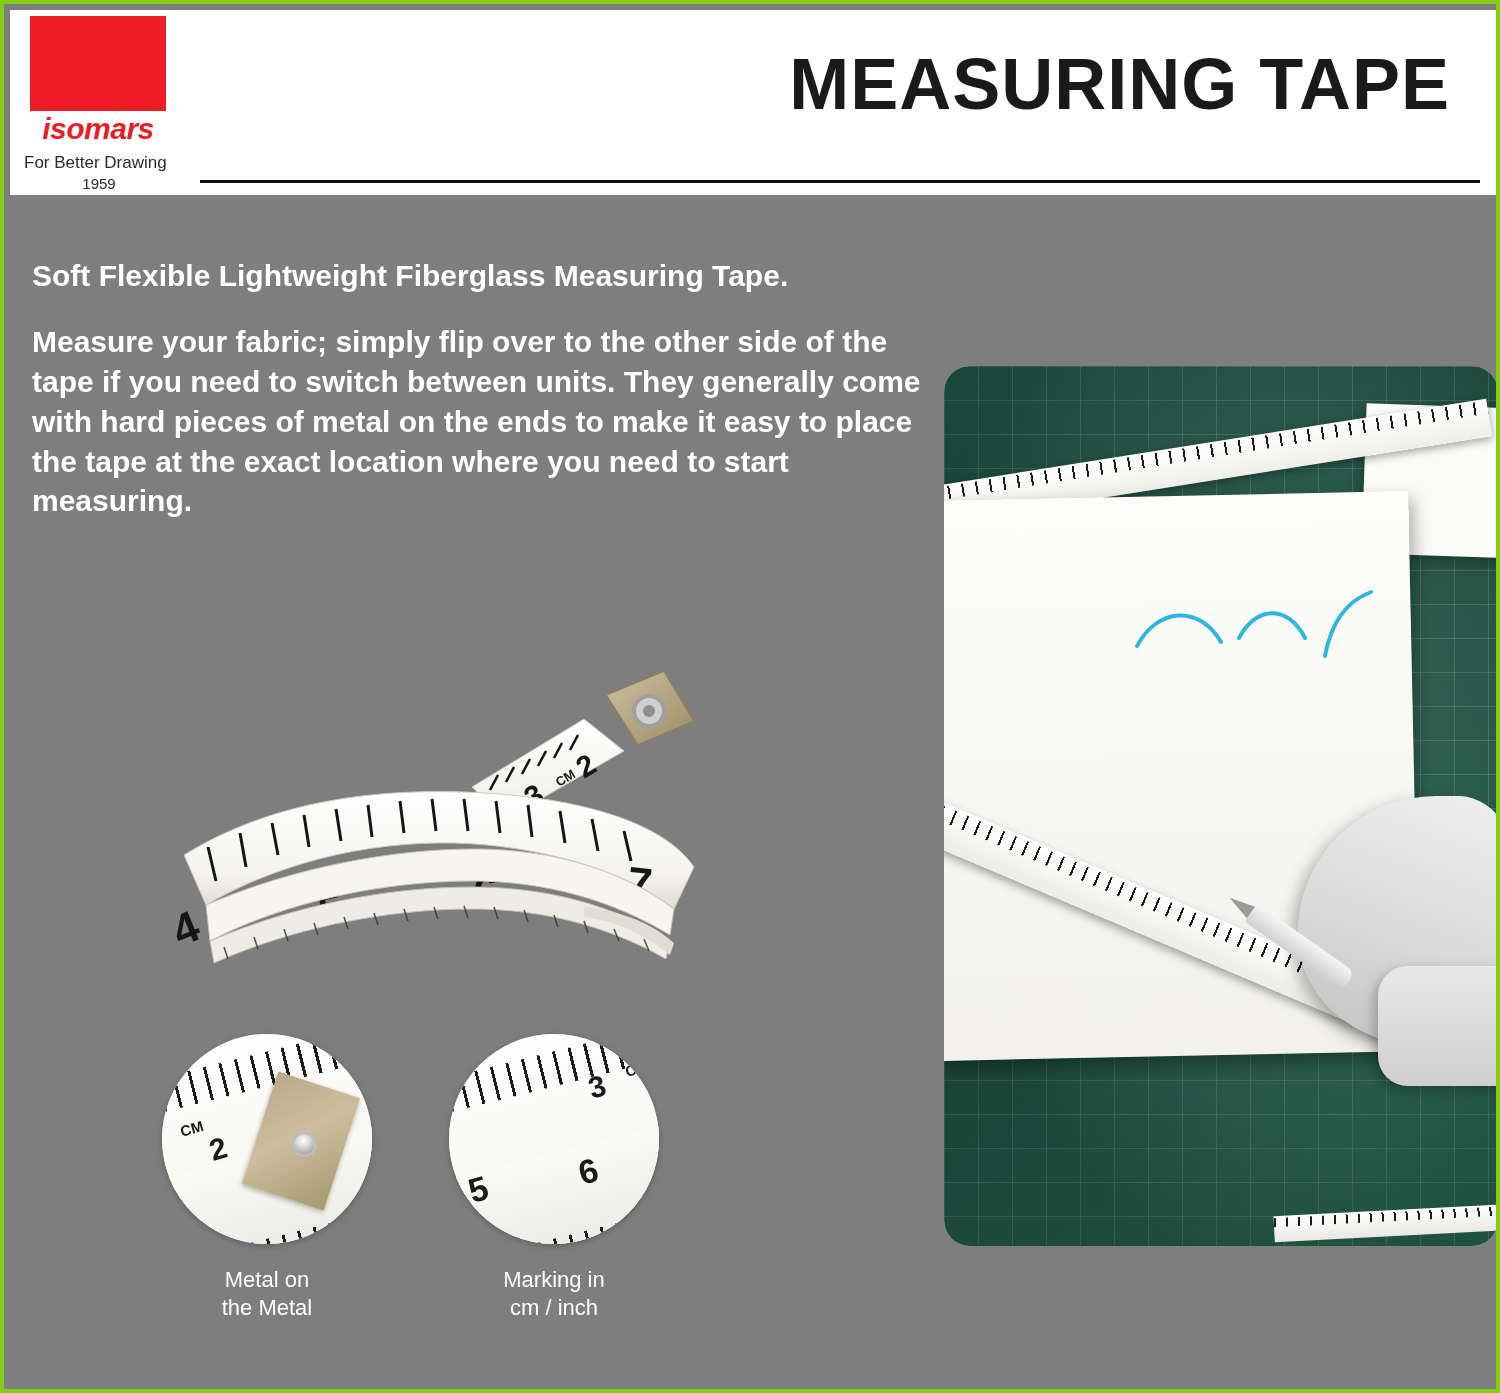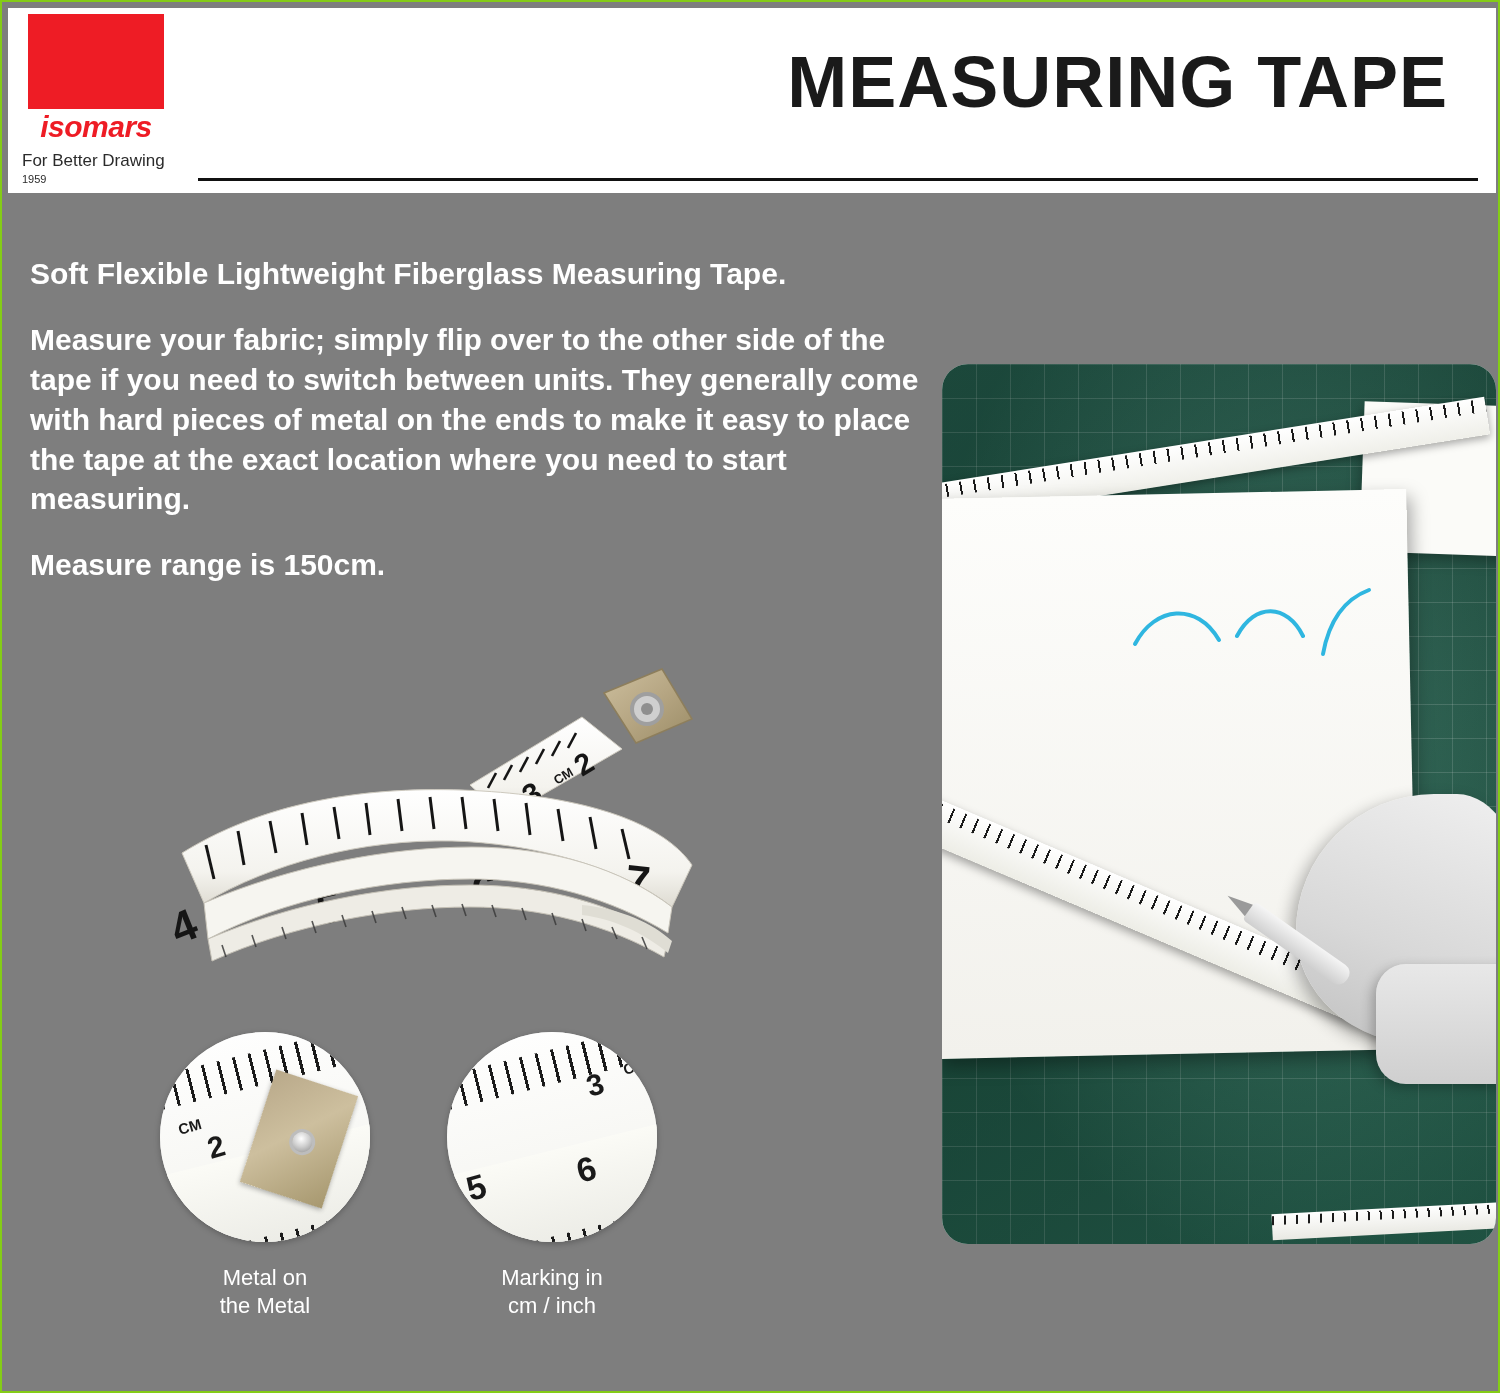--- a/index.html
+++ b/index.html
@@ -12,21 +12,21 @@
     background: #ffffff;
     font-family: "Liberation Sans", sans-serif;
     overflow: hidden;
   }
   .page {
     position: relative;
     width: 1500px;
     height: 1393px;
     background: #7e7e7e;
     box-sizing: border-box;
-    border: 2px solid #84cc16;
+    border: 4px solid #84cc16;
     overflow: hidden;
   }
 
   
   .header {
     position: absolute;
     left: 6px;
     top: 6px;
     width: 1488px;
     height: 185px;
@@ -70,22 +70,23 @@
     text-align: left;
     color: #2b2b2b;
     font-size: 17px;
     line-height: 1;
   }
   .logo-year {
     position: absolute;
     left: 6px;
     top: 166px;
     width: 150px;
+    text-align: center;
     color: #2b2b2b;
-    font-size: 11px;
+    font-size: 15px;
     line-height: 1;
   }
   .header-title {
     flex: 1 1 auto;
     display: flex;
     align-items: center;
     justify-content: flex-end;
     padding-right: 40px;
     padding-bottom: 38px;
   }
@@ -366,21 +367,20 @@
     </div>
     <div class="header-title">
       <h1>MEASURING TAPE</h1>
     </div>
     <div class="header-rule"></div>
   </div>
 
   <div class="copy">
     <p>Soft Flexible Lightweight Fiberglass Measuring Tape.</p>
     <p>Measure your fabric; simply flip over to the other side of the tape if you need to switch between units. They generally come with hard pieces of metal on the ends to make it easy to place the tape at the exact location where you need to start measuring.</p>
-    <p>Measure range is 150cm.</p>
   </div>
 
   <div class="photo-panel">
     <div class="cutting-mat"></div>
     <div class="mat-shadow"></div>
     <div class="paper-top"></div>
     <div class="tape-diag-top"></div>
     <div class="paper-big"></div>
     <div class="blue-marks">
       <svg width="250" height="90" viewBox="0 0 250 90">

